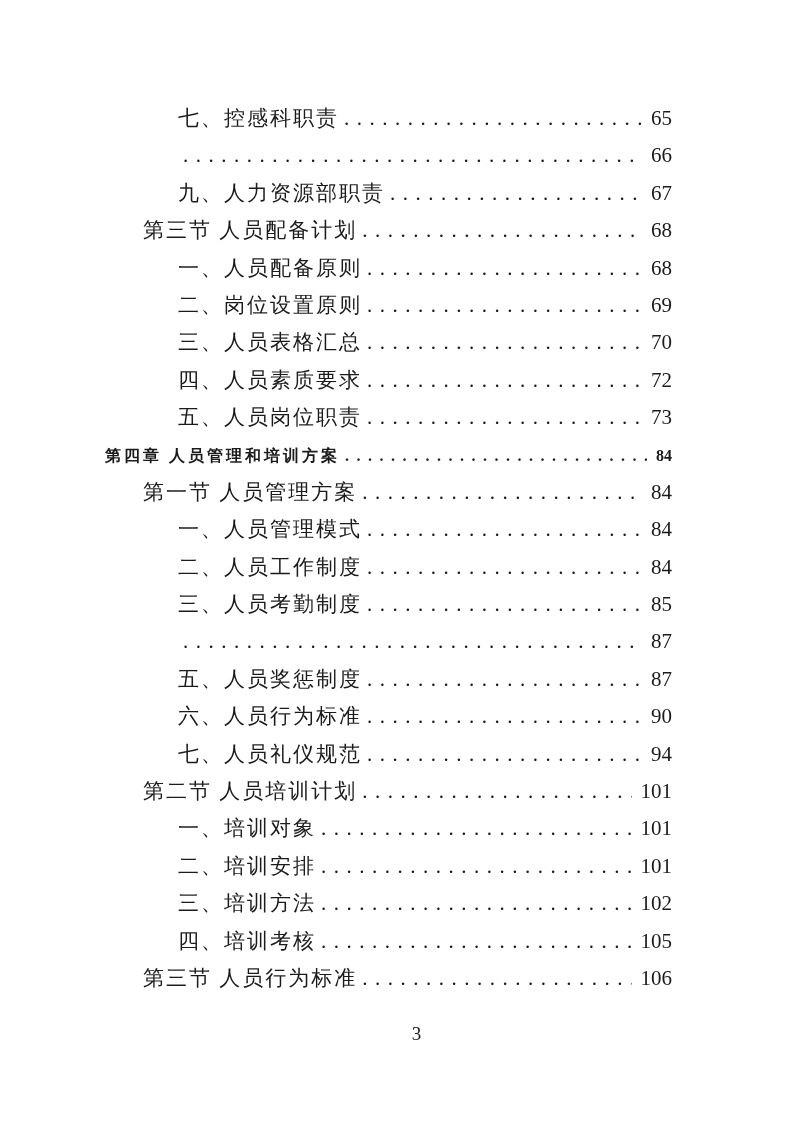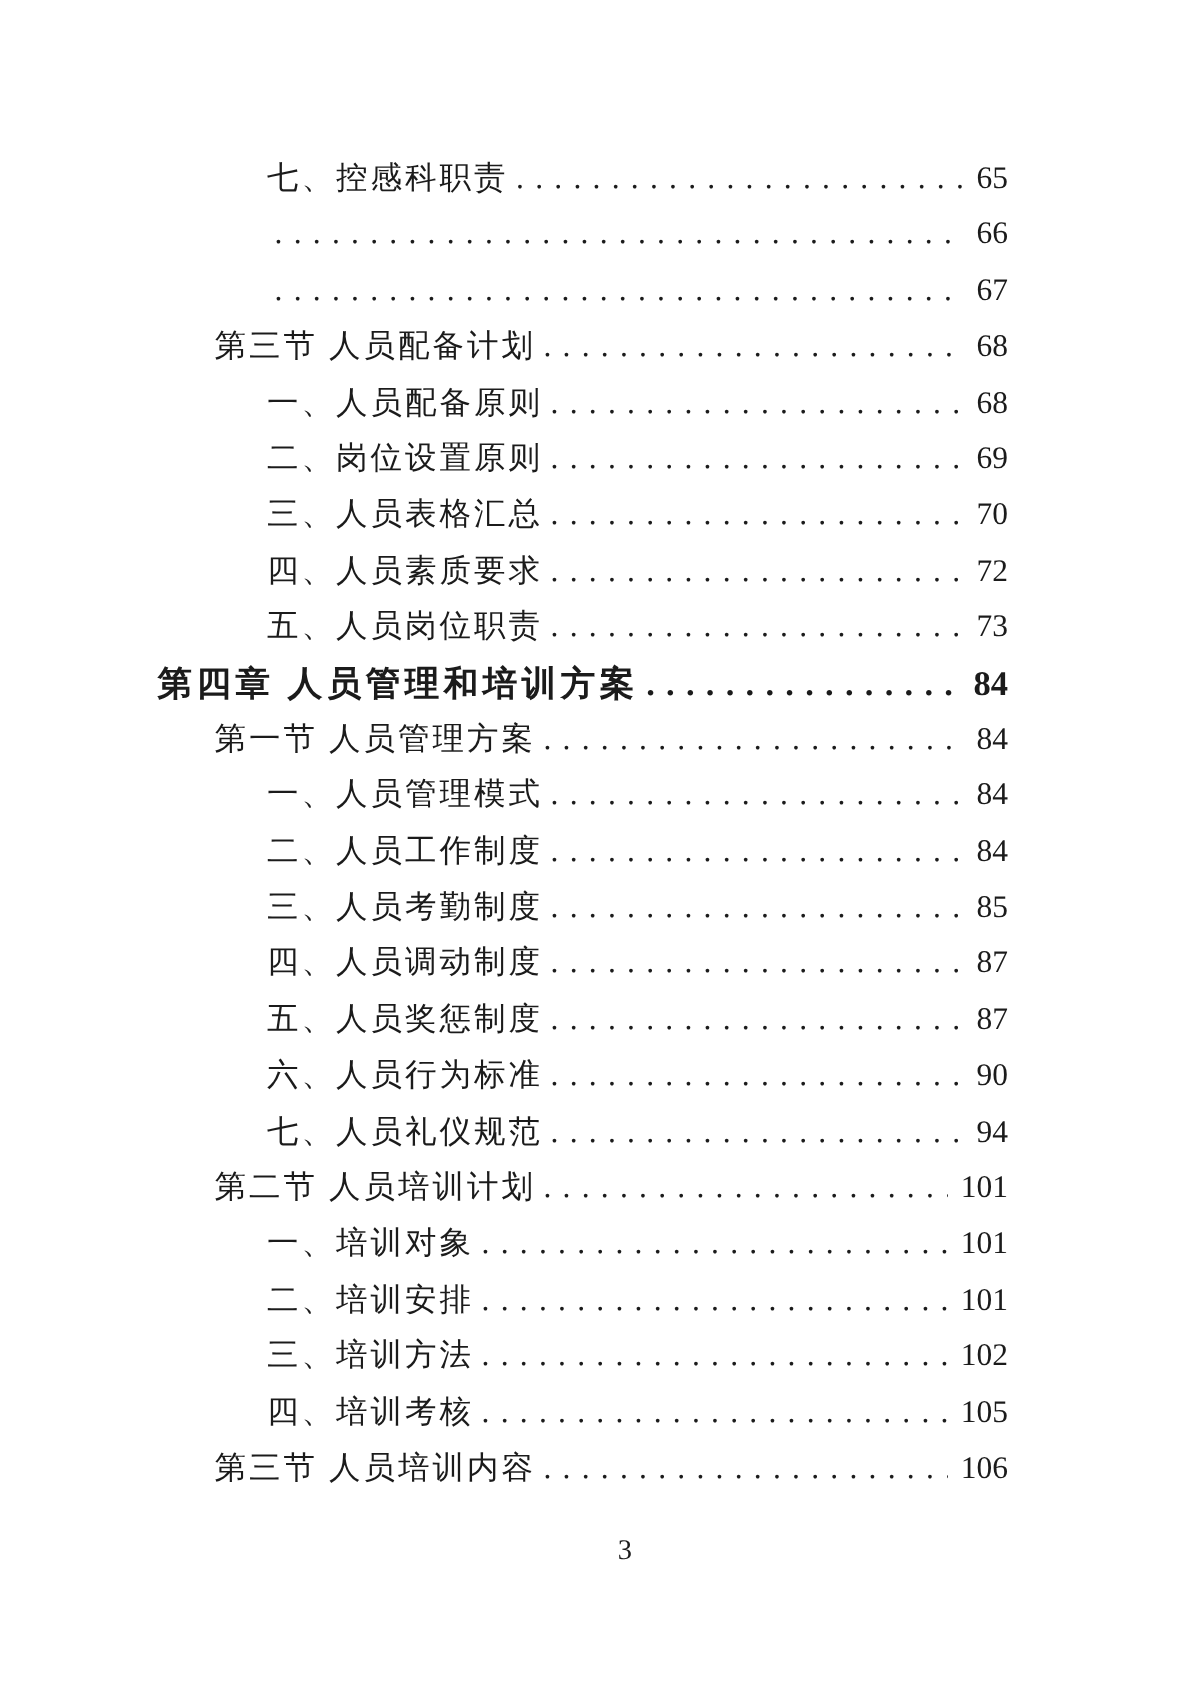--- a/index.html
+++ b/index.html
@@ -45,21 +45,21 @@
   .pagenum {
     white-space: nowrap;
     padding-left: 9px;
     text-align: center;
   }
   .level-item    { padding-left: 73px; }
   .level-section { padding-left: 38px; }
   .level-chapter {
     padding-left: 0;
     font-weight: bold;
-    font-size: 23px;
+    font-size: 16px;
   }
   .level-chapter .label { letter-spacing: 3px; }
   .page-footer {
     position: absolute;
     top: 1022px;
     left: 40px;
     right: 0;
     text-align: center;
     font-size: 19px;
     line-height: 24px;
@@ -73,20 +73,21 @@
       <div class="row level-item">
     <span class="label">七、控感科职责</span>
     <span class="leader"></span>
     <span class="pagenum">65</span>
   </div>
       <div class="row level-item">
     <span class="leader"></span>
     <span class="pagenum">66</span>
   </div>
       <div class="row level-item">
+    <span class="label">九、人力资源部职责</span>
     <span class="leader"></span>
     <span class="pagenum">67</span>
   </div>
       <div class="row level-section">
     <span class="label">第三节 人员配备计划</span>
     <span class="leader"></span>
     <span class="pagenum">68</span>
   </div>
       <div class="row level-item">
     <span class="label">一、人员配备原则</span>
@@ -132,21 +133,20 @@
     <span class="label">二、人员工作制度</span>
     <span class="leader"></span>
     <span class="pagenum">84</span>
   </div>
       <div class="row level-item">
     <span class="label">三、人员考勤制度</span>
     <span class="leader"></span>
     <span class="pagenum">85</span>
   </div>
       <div class="row level-item">
-    <span class="label">四、人员调动制度</span>
     <span class="leader"></span>
     <span class="pagenum">87</span>
   </div>
       <div class="row level-item">
     <span class="label">五、人员奖惩制度</span>
     <span class="leader"></span>
     <span class="pagenum">87</span>
   </div>
       <div class="row level-item">
     <span class="label">六、人员行为标准</span>
@@ -177,19 +177,19 @@
     <span class="label">三、培训方法</span>
     <span class="leader"></span>
     <span class="pagenum">102</span>
   </div>
       <div class="row level-item">
     <span class="label">四、培训考核</span>
     <span class="leader"></span>
     <span class="pagenum">105</span>
   </div>
       <div class="row level-section">
-    <span class="label">第三节 人员培训内容</span>
+    <span class="label">第三节 人员行为标准</span>
     <span class="leader"></span>
     <span class="pagenum">106</span>
   </div>
     </div>
   <div class="page-footer">3</div>
 </div>
 
 </body></html>

